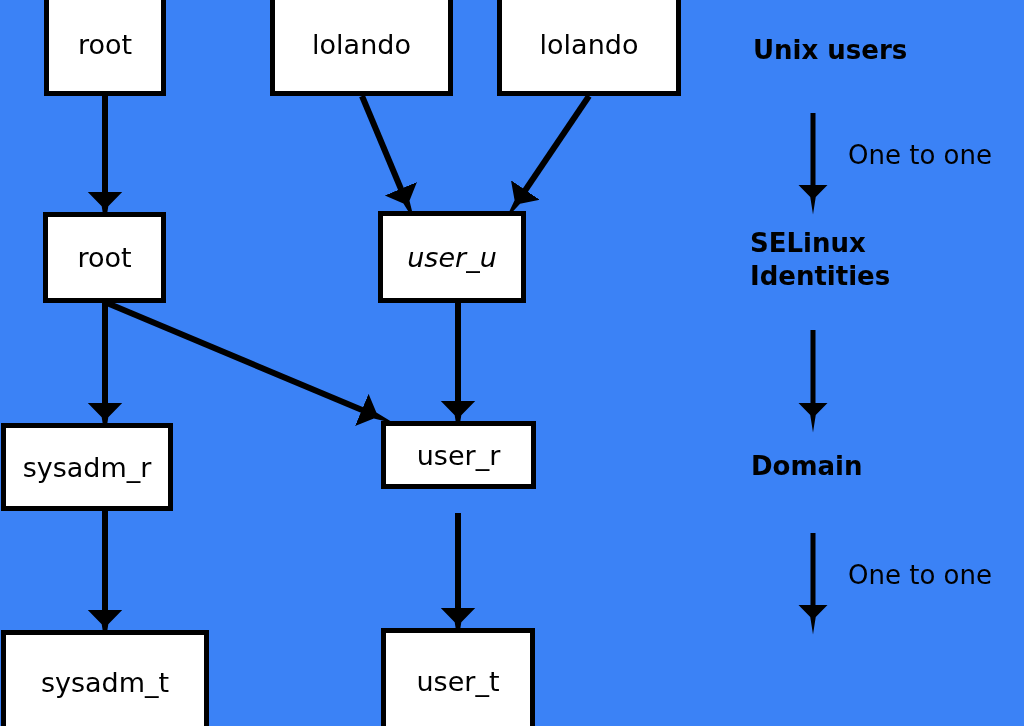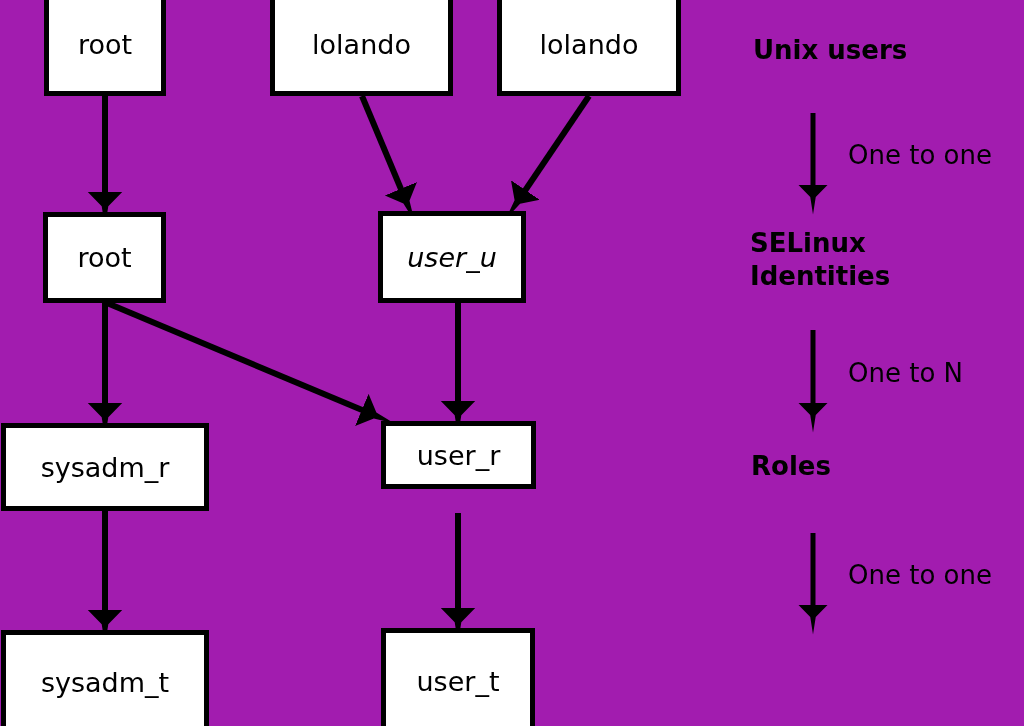--- a/index.html
+++ b/index.html
@@ -9,21 +9,21 @@
     background: #ffffff;
   }
   body {
     font-family: "DejaVu Sans", sans-serif;
     color: #000000;
   }
   #canvas {
     position: relative;
     width: 1024px;
     height: 726px;
-    background: #a21caf;
+    background: #3b82f6;
     overflow: hidden;
   }
   #svg-layer {
     position: absolute;
     left: 0;
     top: 0;
     width: 1024px;
     height: 726px;
   }
   .node-box {
@@ -110,43 +110,42 @@
   </div>
 
   <div class="node-box" style="left:43px; top:212px; width:123px; height:91px;">
     <span>root</span>
   </div>
 
   <div class="node-box" style="left:378px; top:211px; width:148px; height:92px;font-style:italic;">
     <span>user_u</span>
   </div>
 
-  <div class="node-box" style="left:1px; top:423px; width:208px; height:88px;">
+  <div class="node-box" style="left:1px; top:423px; width:172px; height:88px;">
     <span>sysadm_r</span>
   </div>
 
   <div class="node-box" style="left:381px; top:421px; width:155px; height:68px;">
     <span>user_r</span>
   </div>
 
   <div class="node-box" style="left:1px; top:630px; width:208px; height:104px;">
     <span>sysadm_t</span>
   </div>
 
   <div class="node-box" style="left:381px; top:628px; width:154px; height:106px;">
     <span>user_t</span>
   </div>
 
   <div class="legend-label" style="left:753px; top:28px;">Unix users</div>
 
   <div class="legend-label" style="left:750px; top:221px;">SELinux
 Identities</div>
 
-  <div class="legend-label" style="left:751px; top:444px;">Roles</div>
+  <div class="legend-label" style="left:751px; top:444px;">Domain</div>
 
 
   <div class="legend-note" style="left:848px; top:142px;">One to one</div>
 
-  <div class="legend-note" style="left:848px; top:360px;">One to N</div>
 
   <div class="legend-note" style="left:848px; top:562px;">One to one</div>
 
 </div>
 
 </body></html>

